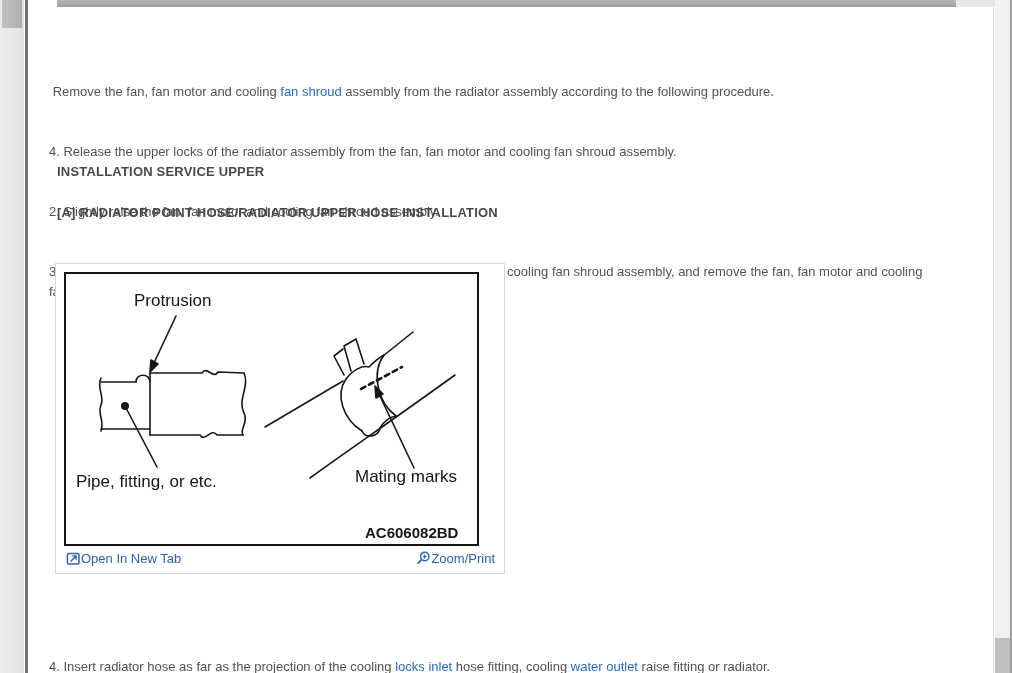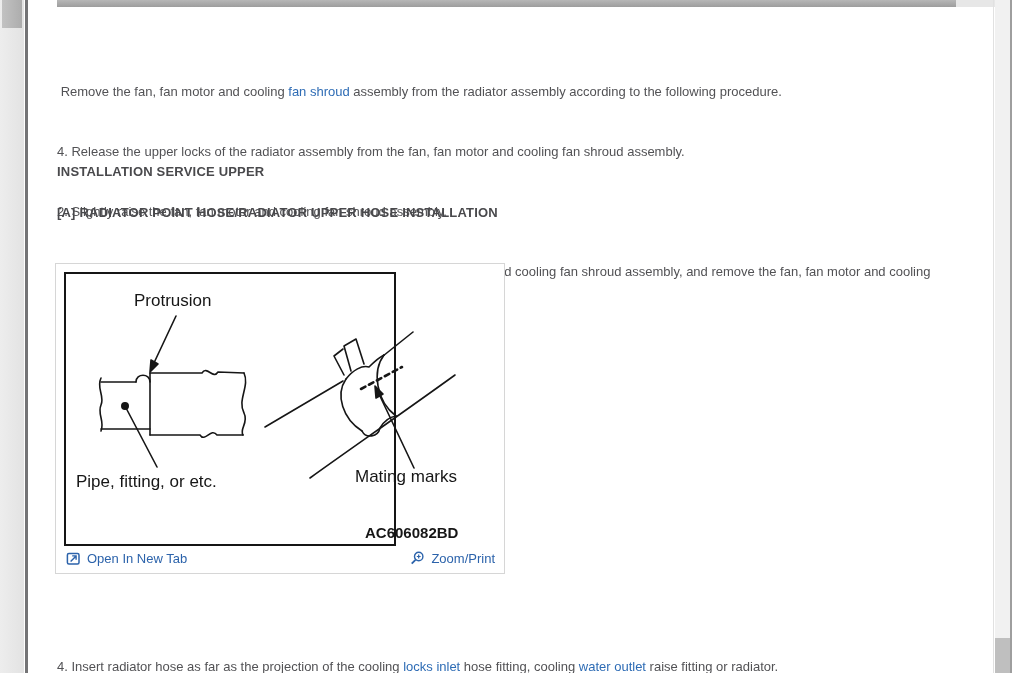--- a/index.html
+++ b/index.html
@@ -16,38 +16,38 @@
   .panel-divider{position:absolute;left:25px;top:0;width:3px;height:673px;background:#747476;}
   .top-bar-dark{position:absolute;left:57px;top:0;width:899px;height:7px;
     background:linear-gradient(#b7b7b7,#9d9d9d);}
   .top-bar-light{position:absolute;left:956px;top:0;width:56px;height:7px;background:#e7e7e7;}
   .right-sep{position:absolute;left:993px;top:0;width:1px;height:673px;background:#e1e1e1;}
   .right-track{position:absolute;left:995px;top:0;width:17px;height:673px;background:#f1f1f1;}
   .right-thumb{position:absolute;left:995px;top:638px;width:15px;height:35px;background:#bfbfbf;}
   .window-edge{position:absolute;left:1010px;top:0;width:2px;height:673px;background:#9e9e9e;}
 
   
-  .text-block{position:absolute;left:57px;width:895px;
+  .text-block{position:absolute;left:49px;width:895px;
     font-size:13px;line-height:20px;color:#525255;white-space:pre-wrap;}
   .intro-and-steps{top:42px;}
   .install-steps{top:617px;}
   a.inline-link{color:#2e6cb5;text-decoration:none;cursor:pointer;}
   .heading{position:absolute;left:57px;font-size:13px;font-weight:700;
     color:#49494c;letter-spacing:0.2px;}
   .heading-1{top:164px;}
   .heading-2{top:205px;}
 
   
   .figure-card{position:absolute;left:55px;top:263px;width:450px;
     border:1px solid #d6d6d6;background:#fff;box-sizing:border-box;}
-  .fig-box{margin:8px 0 0 8px;width:332px;height:274px;border:2px solid #151515;
+  .fig-box{margin:8px 0 0 8px;width:415px;height:274px;border:2px solid #151515;
     box-sizing:border-box;background:#fff;}
   .fig-links{display:flex;justify-content:space-between;align-items:center;
     padding:5px 9px 7px 10px;font-size:13px;color:#2c63ab;}
-  .fig-link{display:flex;align-items:center;gap:6px;cursor:pointer;color:#2c63ab;text-decoration:none;}
+  .fig-link{display:flex;align-items:center;cursor:pointer;color:#2c63ab;text-decoration:none;}
   .fig-link svg{display:block;}
 
   .drawing{display:block;}
   .drawing path,.drawing line,.drawing circle,.drawing polyline{vector-effect:non-scaling-stroke;}
   .drawing text{fill:#161616;}
 </style>
 </head>
 <body>
 
 <div class="left-track"></div>

